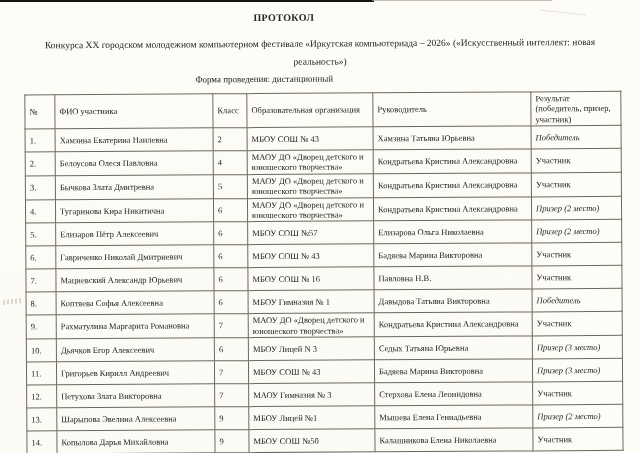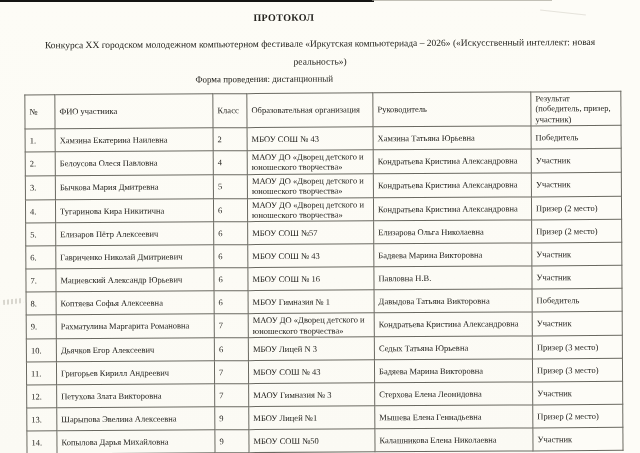--- a/index.html
+++ b/index.html
@@ -92,21 +92,21 @@
     vertical-align: middle;
     line-height: 1.22;
     font-weight: normal;
     text-align: left;
     overflow: hidden;
   }
   table.results thead th { height: 28px; }
   table.results tbody td { height: 20px; }
   th.col-num, td.col-num { text-align: center; }
   th.col-grade, td.col-grade { text-align: center; }
-  td.bold { font-weight: bold; }
+  td.bold { font-weight: bold; font-style: italic; }
 </style>
 </head>
 <body>
 
 <div class="page">
 
   <div class="scan-edge-top"></div>
   <div class="scan-edge-top2"></div>
   <div class="scan-scratch"></div>
   <div class="scan-smudge"></div>
@@ -150,21 +150,21 @@
           <tr>
             <td class="col-num">2.</td>
             <td class="col-name">Белоусова Олеся Павловна</td>
             <td class="col-grade">4</td>
             <td class="col-org">МАОУ ДО «Дворец детского и юношеского творчества»</td>
             <td class="col-leader">Кондратьева Кристина Александровна</td>
             <td class="col-result">Участник</td>
           </tr>
           <tr>
             <td class="col-num">3.</td>
-            <td class="col-name">Бычкова Мария Дмитревна</td>
+            <td class="col-name">Бычкова Злата Дмитревна</td>
             <td class="col-grade">5</td>
             <td class="col-org">МАОУ ДО «Дворец детского и юношеского творчества»</td>
             <td class="col-leader">Кондратьева Кристина Александровна</td>
             <td class="col-result">Участник</td>
           </tr>
           <tr>
             <td class="col-num">4.</td>
             <td class="col-name">Тугаринова Кира Никитична</td>
             <td class="col-grade">6</td>
             <td class="col-org">МАОУ ДО «Дворец детского и юношеского творчества»</td>

